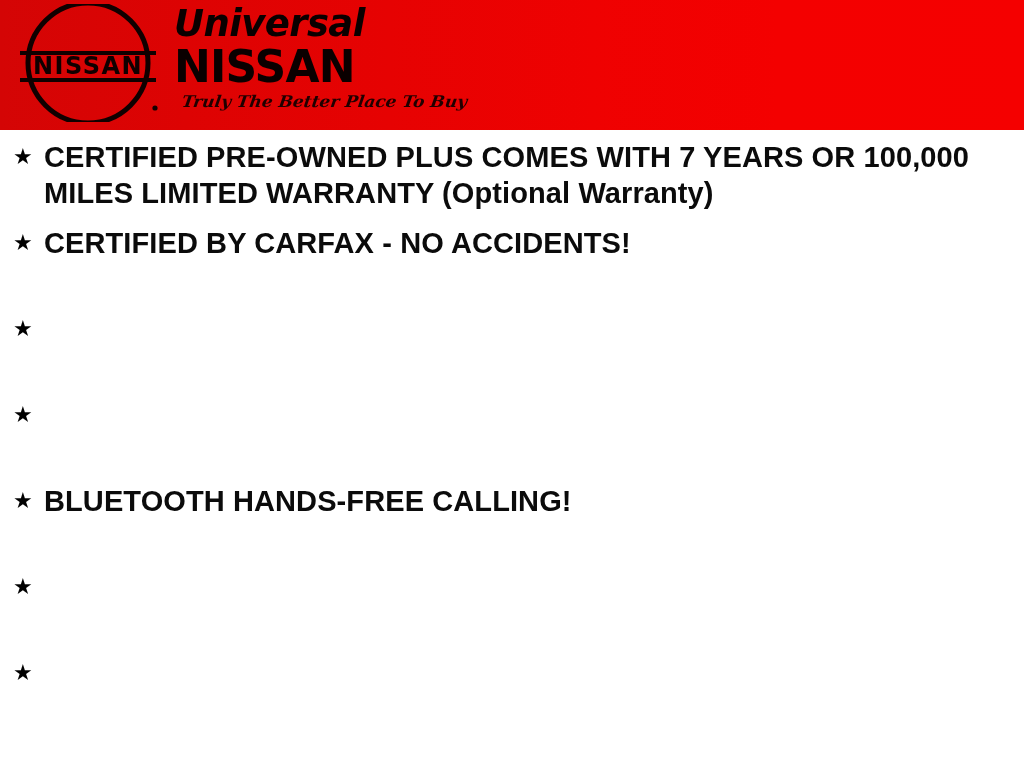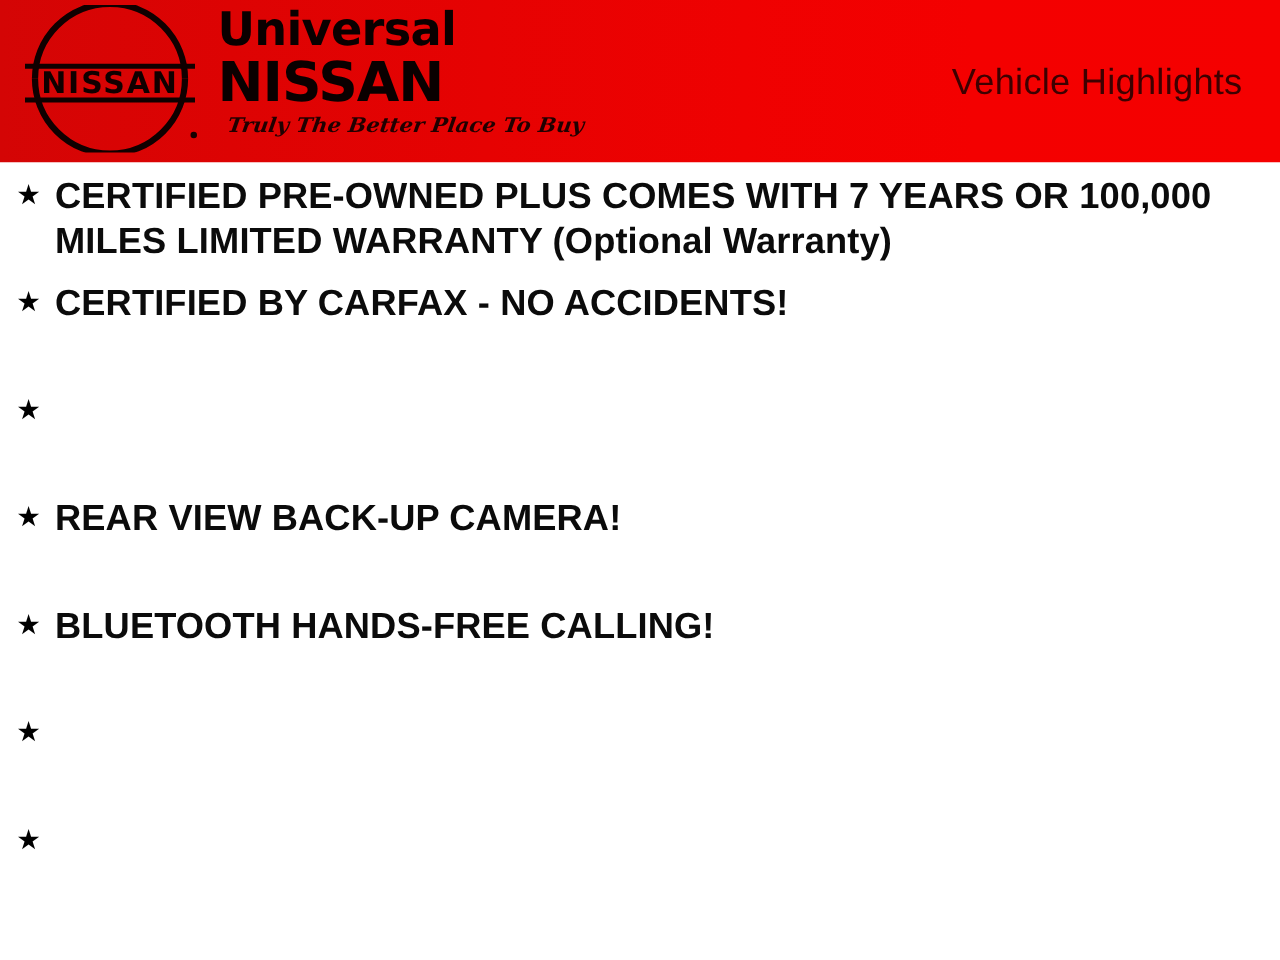--- a/index.html
+++ b/index.html
@@ -69,20 +69,21 @@
     flex: none;
   }
   .wm-universal {
     font-family: "DejaVu Sans", sans-serif;
     font-weight: 700;
     font-size: 37px;
     line-height: 40px;
     letter-spacing: -0.6px;
     color: #0a0000;
     white-space: nowrap;
+    font-style: italic;
   }
   .wm-nissan {
     font-family: "DejaVu Sans", sans-serif;
     font-weight: 700;
     font-size: 44px;
     line-height: 46px;
     letter-spacing: -0.8px;
     color: #0a0000;
     white-space: nowrap;
   }
@@ -180,42 +181,40 @@
       </div>
 
       <div class="wordmark">
         <div class="wm-universal">Universal</div>
         <div class="wm-nissan">NISSAN</div>
         <div class="wm-tagline">Truly The Better Place To Buy</div>
       </div>
 
     </div>
 
-    <div class="header-title">Vehicle Highlights</div>
   </div>
 
   <div class="highlights">
 
     <div class="highlight-row">
       <span class="bullet-star">★</span>
       <span class="highlight-text">CERTIFIED PRE-OWNED PLUS COMES WITH 7 YEARS OR 100,000 MILES LIMITED WARRANTY (Optional Warranty)</span>
     </div>
 
     <div class="highlight-row">
       <span class="bullet-star">★</span>
       <span class="highlight-text">CERTIFIED BY CARFAX - NO ACCIDENTS!</span>
     </div>
 
     <div class="highlight-row">
       <span class="bullet-star">★</span>
     </div>
 
     <div class="highlight-row">
       <span class="bullet-star">★</span>
-      <span class="highlight-text">REAR VIEW BACK-UP CAMERA!</span>
     </div>
 
     <div class="highlight-row">
       <span class="bullet-star">★</span>
       <span class="highlight-text">BLUETOOTH HANDS-FREE CALLING!</span>
     </div>
 
     <div class="highlight-row">
       <span class="bullet-star">★</span>
     </div>

